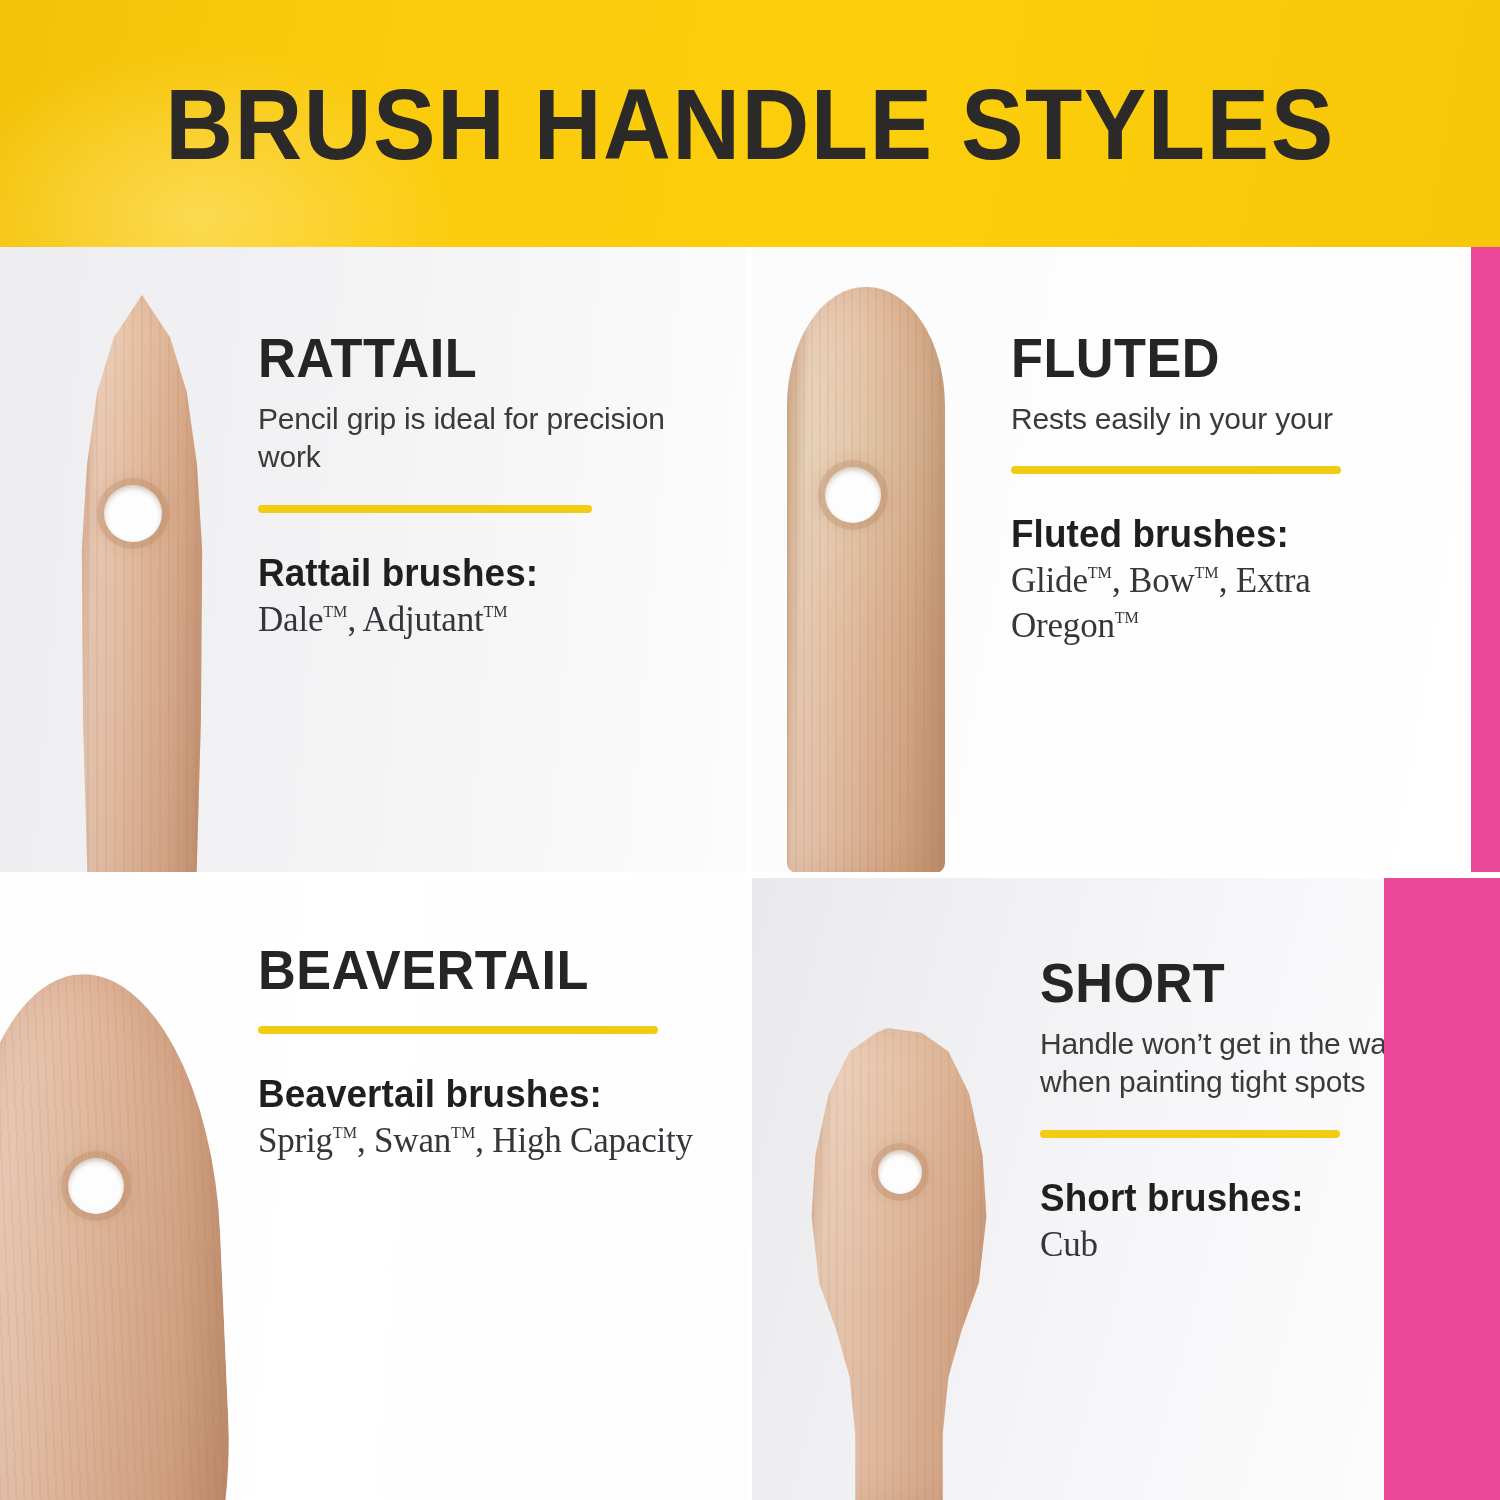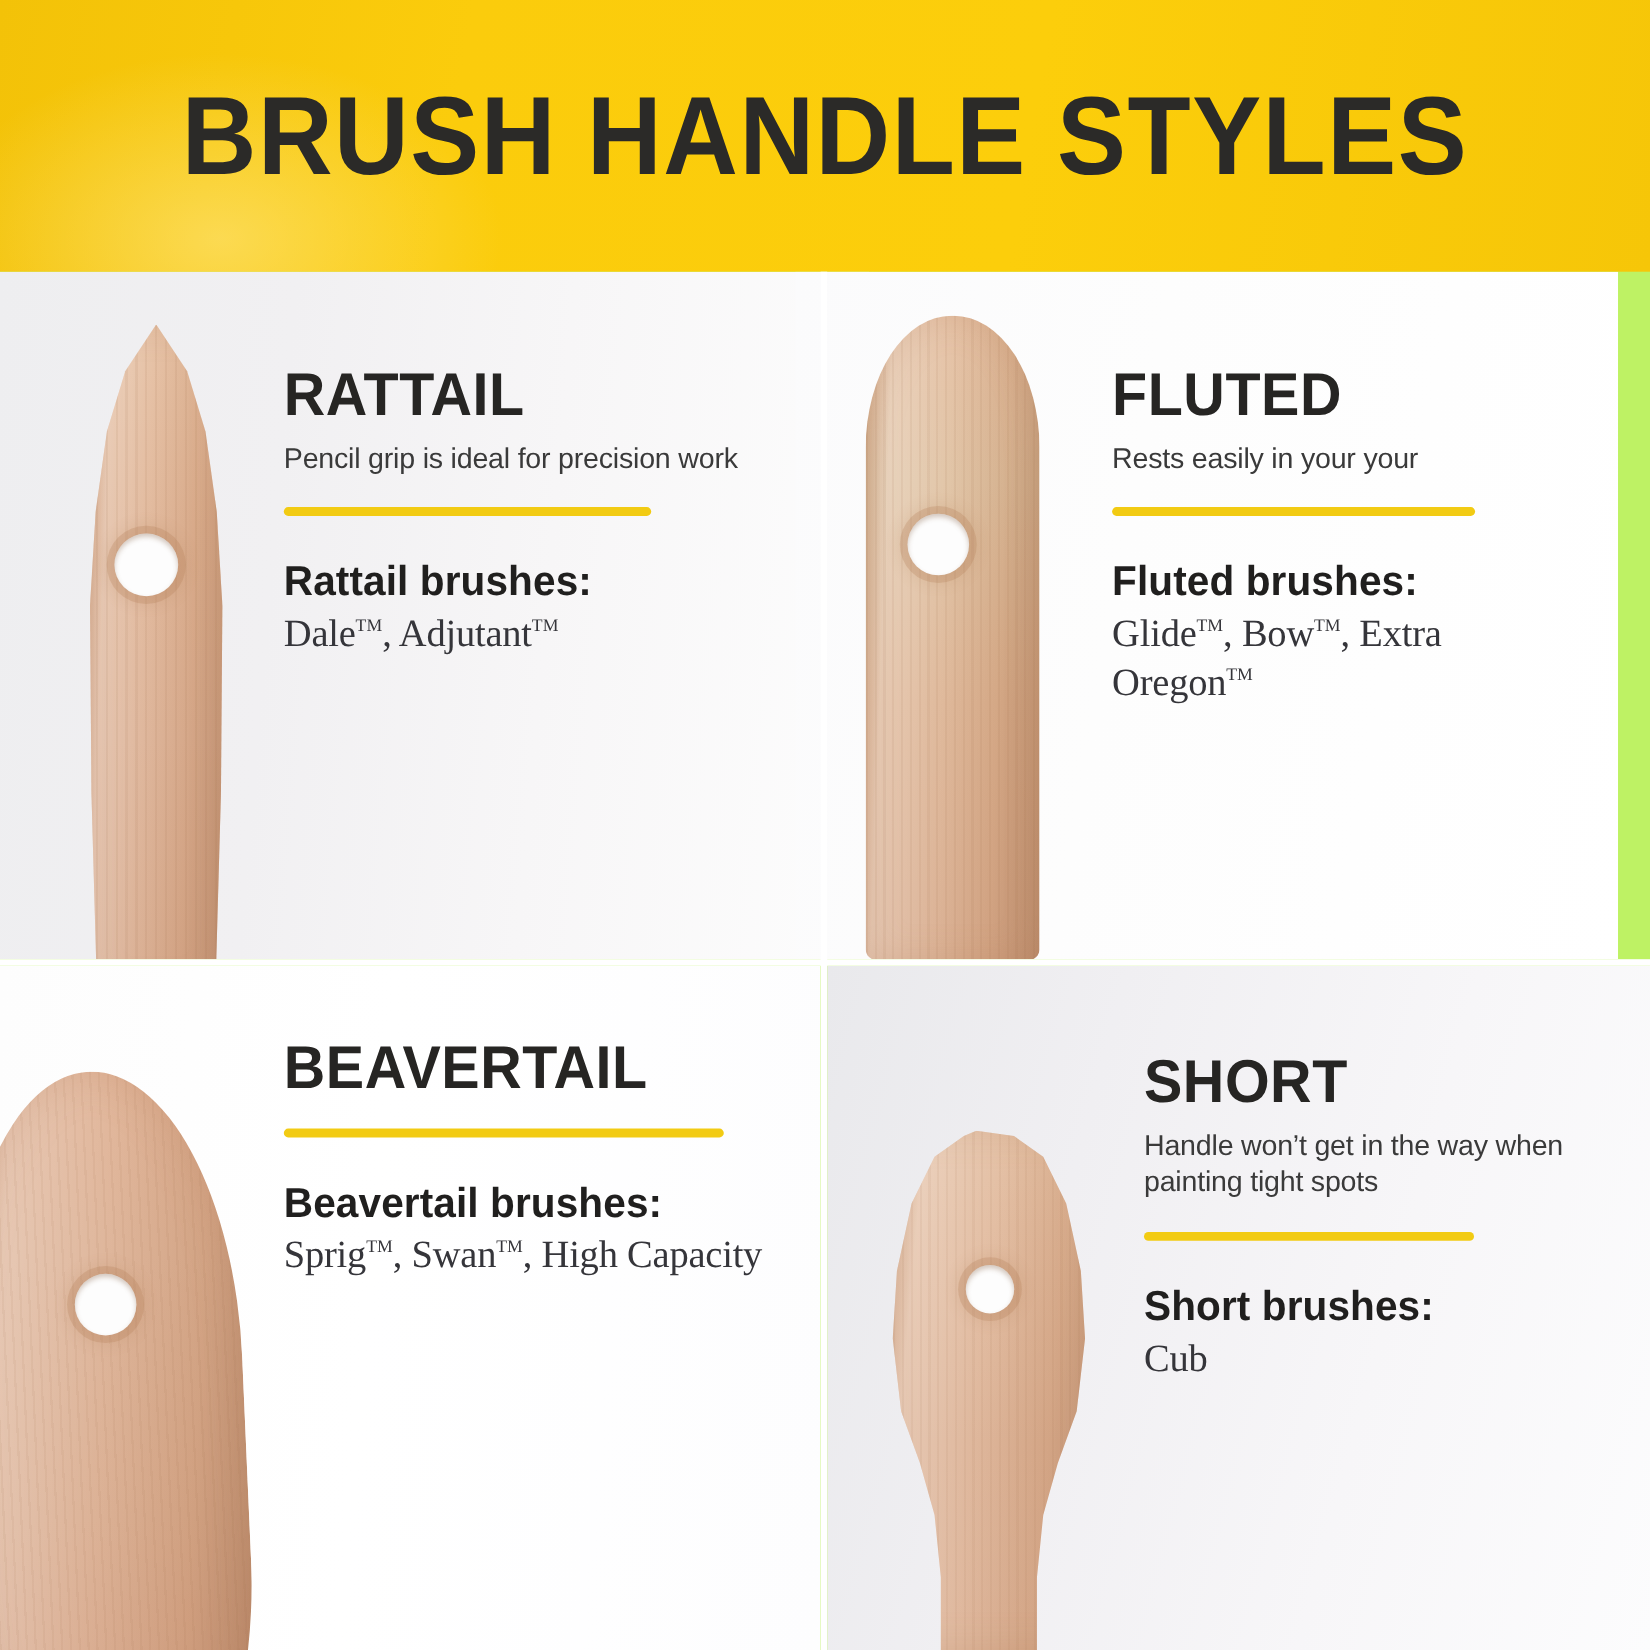--- a/index.html
+++ b/index.html
@@ -10,21 +10,21 @@
   body {
     width: 1500px;
     height: 1500px;
     font-family: "Liberation Sans", sans-serif;
     overflow: hidden;
   }
   #page {
     position: relative;
     width: 1500px;
     height: 1500px;
-    background: #bef264;
+    background: #ec4899;
   }
 
   
   .banner {
     position: absolute;
     left: 0; top: 0;
     width: 1500px;
     height: 247px;
     background: linear-gradient(100deg, #f3c208 0%, #fbcc0c 28%, #fcce0b 62%, #f6c608 100%);
     overflow: hidden;
@@ -59,21 +59,21 @@
     width: 1500px;
     height: 1253px;
   }
   .cell {
     position: absolute;
     overflow: hidden;
   }
   .cell.tl { left: 0;   top: 0;   width: 746px; height: 625px; padding-left: 44px; }
   .cell.tr { left: 723px; top: 0; width: 748px; height: 625px; }
   .cell.bl { left: 0;   top: 631px; width: 746px; height: 622px; }
-  .cell.br { left: 752px; top: 631px; width: 748px; height: 622px; }
+  .cell.br { left: 752px; top: 631px; width: 632px; height: 622px; }
 
   .cell-bg {
     position: absolute;
     inset: 0;
   }
   .bg-tl { background: linear-gradient(95deg, #eeeef0 0%, #f1f0f2 32%, #f7f6f7 62%, #fdfdfd 100%); }
   .bg-tr { background: linear-gradient(100deg, #fbfbfc 0%, #fdfdfd 40%, #ffffff 100%); }
   .bg-bl { background: linear-gradient(95deg, #fdfdfd 0%, #ffffff 45%, #fdfdfe 100%); }
   .bg-br { background: linear-gradient(105deg, #e9e9ec 0%, #f0eff2 30%, #f7f6f8 65%, #fcfcfd 100%); }
 
@@ -95,21 +95,21 @@
     color: #262523;
     line-height: 1;
     margin: 0 0 14px 0;
     transform: scaleX(0.95);
     transform-origin: 0 50%;
     white-space: nowrap;
   }
   .style-desc {
     font-family: "Liberation Sans", sans-serif;
     font-weight: 400;
-    font-size: 26px;
+    font-size: 30px;
     line-height: 1.28;
     color: #3a3a3a;
     margin: 0;
     letter-spacing: -0.2px;
   }
   .rule {
     height: 8px;
     border-radius: 4px;
     background: #f2cb13;
     margin: 28px 0 40px 0;

